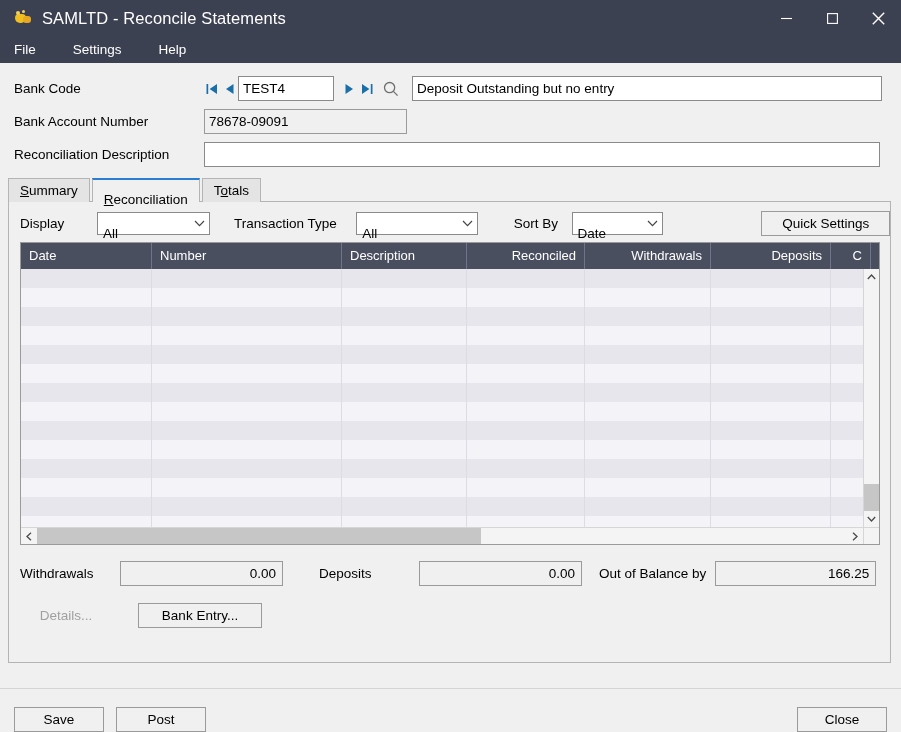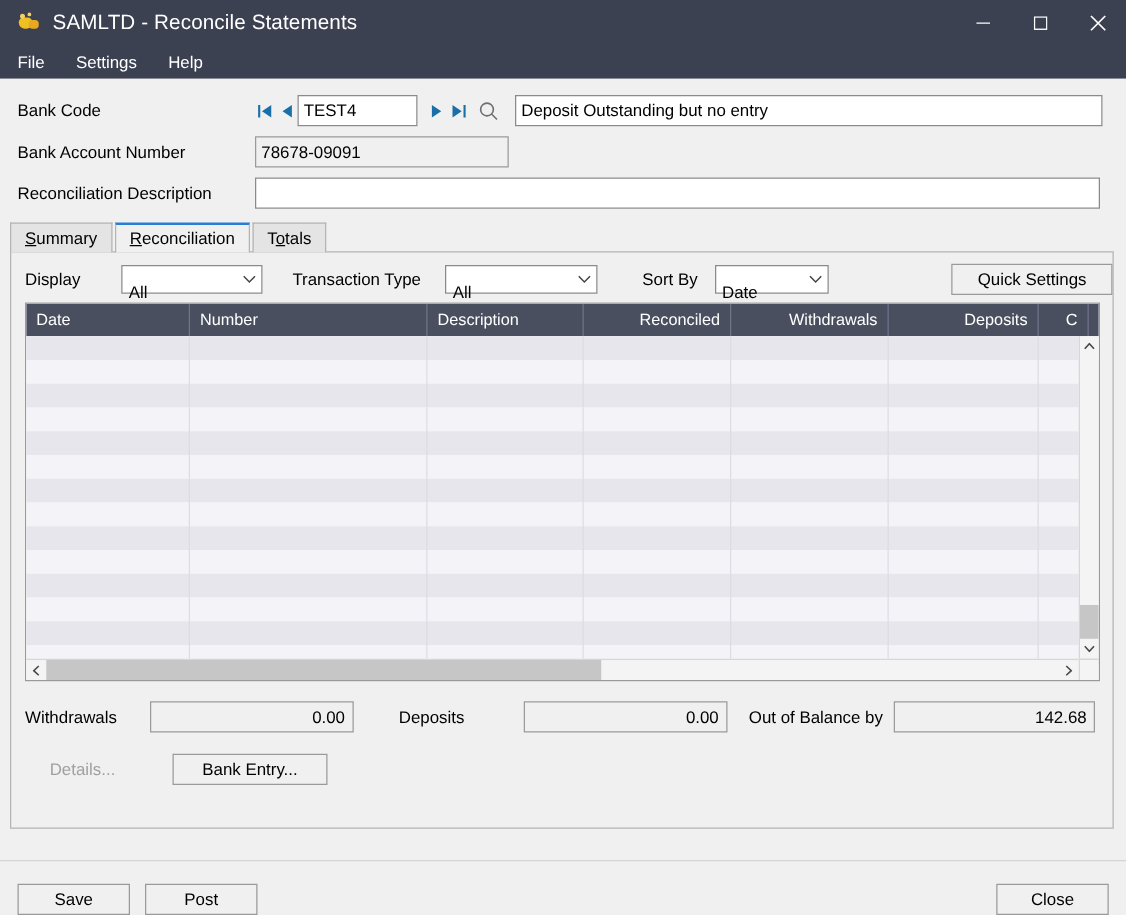--- a/index.html
+++ b/index.html
@@ -90,20 +90,21 @@
   .win-btn svg { display: block; }
 
   
   .menubar {
     height: 27px;
     background: #3c4152;
     display: flex;
     align-items: center;
     padding-left: 14px;
     flex: none;
+    gap: 12px;
   }
   .menu-item {
     color: #ffffff;
     font-size: 13.5px;
     padding: 3px 13px 3px 0;
     margin-right: 12px;
     white-space: nowrap;
     cursor: default;
   }
 
@@ -195,21 +196,21 @@
     margin-right: 2px;
     height: 24px;
     box-sizing: border-box;
     line-height: 17px;
     white-space: nowrap;
     cursor: default;
   }
   .tab.active {
     background: #f0f0f0;
     border-top: 2px solid #2b7cd3;
-    padding-top: 2px;
+    padding-top: 11px;
     position: relative;
     z-index: 3;
   }
   .tab u { text-decoration: underline; }
 
   
   .tabpage {
     border: 1px solid #b4b4b4;
     background: #f0f0f0;
     margin: 0 10px 0 8px;
@@ -747,21 +748,21 @@
       </div>
 
       <div class="totrow">
         <div class="tot-label" style="width:100px">Withdrawals</div>
         <div class="numfield" style="width:163px">0.00</div>
 
         <div class="tot-label" style="margin-left:36px;width:100px">Deposits</div>
         <div class="numfield" style="width:163px">0.00</div>
 
         <div class="tot-label" style="margin-left:17px">Out of Balance by</div>
-        <div class="numfield" style="width:161px;margin-left:9px">142.68</div>
+        <div class="numfield" style="width:161px;margin-left:9px">166.25</div>
       </div>
 
       <div class="btnrow2">
         <div class="btn disabled" style="width:92px">Details...</div>
         <div class="btn" style="width:124px;margin-left:26px">Bank Entry...</div>
       </div>
 
     </div>
   </div>
 

